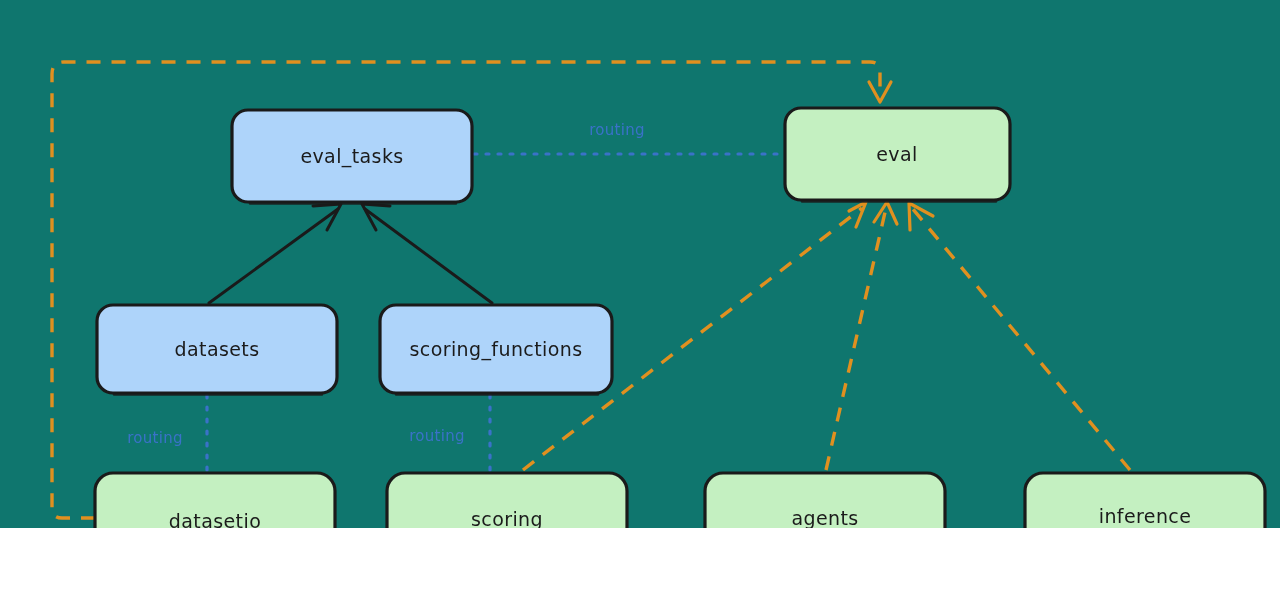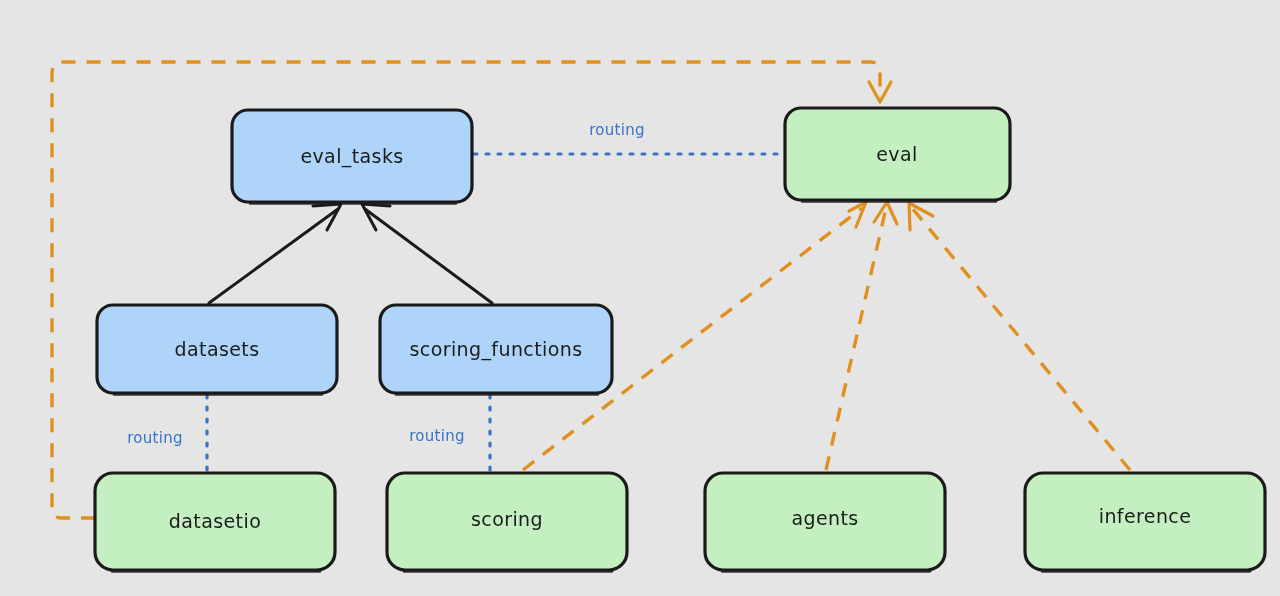--- a/index.html
+++ b/index.html
@@ -3,22 +3,22 @@
 <meta charset="utf-8">
 <style>
   html, body {
     margin: 0;
     padding: 0;
     background: #ffffff;
   }
   #canvas {
     position: relative;
     width: 1280px;
-    height: 596px;
-    background: #e5e5e5;
+    height: 528px;
+    background: #0f766e;
     overflow: hidden;
     font-family: "DejaVu Sans", sans-serif;
   }
   svg#diagram {
     position: absolute;
     left: 0;
     top: 0;
     width: 1280px;
     height: 596px;
   }

